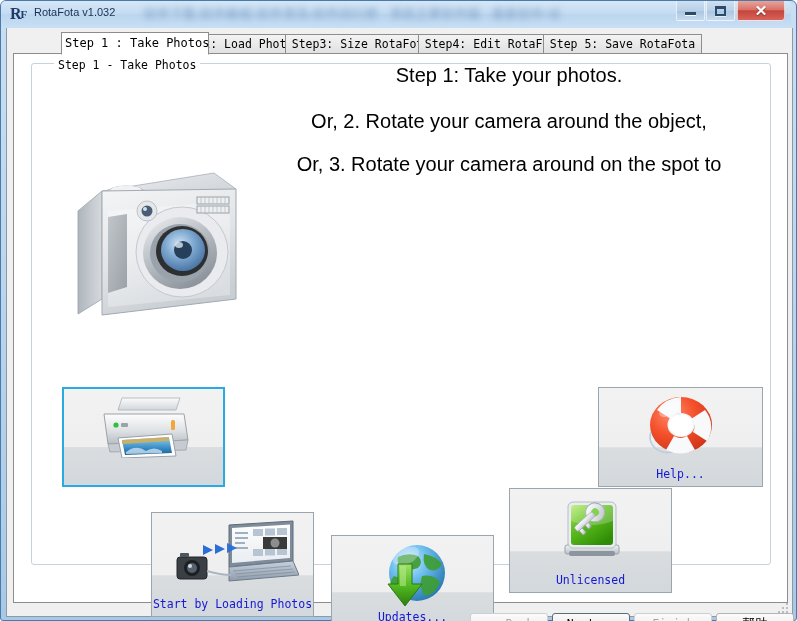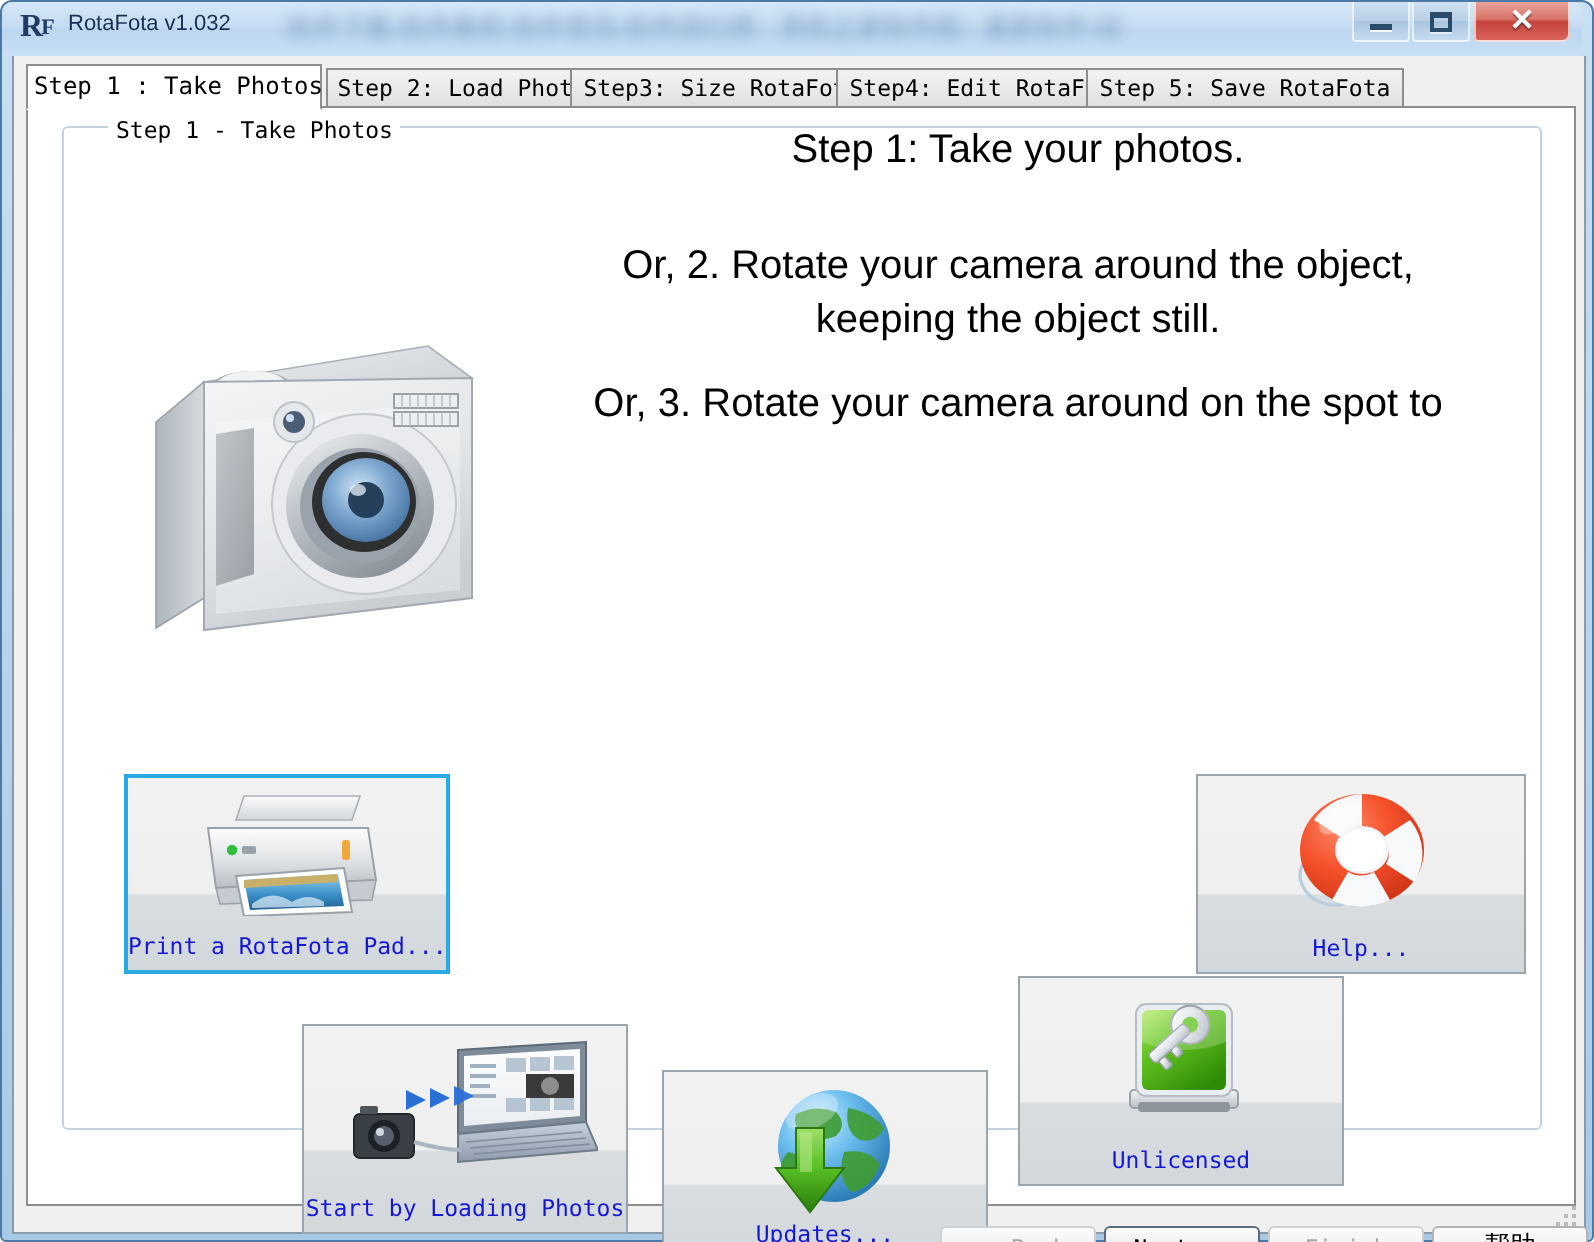--- a/index.html
+++ b/index.html
@@ -152,20 +152,21 @@
   }
   .tab.active {
     top: 0;
     height: 23px;
     line-height: 21px;
     background: #ffffff;
     border: 1px solid #8d8d8d;
     border-bottom: 1px solid #ffffff;
     z-index: 5;
     font-size: 12px;
+    margin-left: 48px;
   }
 
   
   #tabpage {
     position: absolute;
     left: 6px; top: 25px;
     width: 775px; height: 550px;
     background: #ffffff;
     border: 1px solid #8d8d8d;
     box-sizing: border-box;
@@ -197,21 +198,21 @@
     position: absolute;
     left: 230px; top: 8px;
     width: 530px;
     text-align: center;
     font-family: "Liberation Sans", sans-serif;
     font-size: 20px;
     color: #000000;
     line-height: 1.32;
   }
   #instructions .para { margin-bottom: 16px; }
-  #instructions .para:first-child { margin-bottom: 32px; }
+  #instructions .para:first-child { margin-bottom: 20px; }
 
   
   #camera-img {
     position: absolute;
     left: 50px; top: 105px;
     width: 185px; height: 180px;
   }
 
   
   .iconbtn {
@@ -322,21 +323,20 @@
     <div id="tabpage">
 
       <div id="groupbox">
         <div id="groupbox-label">Step 1 - Take Photos</div>
       </div>
 
       <div id="instructions">
         <div class="para">Step 1: Take your photos.</div>
         <div class="para">
           <div>Or, 2. Rotate your camera around the object,</div>
-          <div>keeping the object still.</div>
         </div>
         <div class="para">
           <div>Or, 3. Rotate your camera around on the spot to</div>
         </div>
       </div>
 
       <div id="camera-img">
         <svg width="185" height="180" viewBox="0 0 185 180">
           <defs>
             <linearGradient id="camBody" x1="0" y1="0" x2="0.4" y2="1">
@@ -445,21 +445,20 @@
             <rect x="29" y="29" width="7" height="4" rx="1" fill="#9aa3ab"></rect>
 
             <rect x="79" y="26" width="4" height="10" rx="1.5" fill="#f2a73b"></rect>
 
             <path d="M26,44 L80,40 L84,62 L30,64 Z" fill="#ffffff" stroke="#9aa1a8" stroke-width="1"></path>
             <path d="M30,46 L77,43 L80,59 L33,61 Z" fill="url(#photoG)"></path>
             <path d="M30,46 L77,43 L77,47 L30,50 Z" fill="#c9b06a"></path>
             <path d="M34,58 Q44,50 54,57 Q62,52 70,57 L70,59 L34,60 Z" fill="#dff0fb" opacity="0.7"></path>
           </svg>
         </div>
-        <div class="caption">Print a RotaFota Pad...</div>
       </div>
 
       <div class="iconbtn" id="btn-help">
         <div class="art">
           <svg width="80" height="66" viewBox="0 0 80 66">
             <defs>
               <radialGradient id="ringG" cx="0.35" cy="0.3" r="0.85">
                 <stop offset="0%" stop-color="#ff8a6b"></stop>
                 <stop offset="45%" stop-color="#f4502a"></stop>
                 <stop offset="100%" stop-color="#c62d13"></stop>

